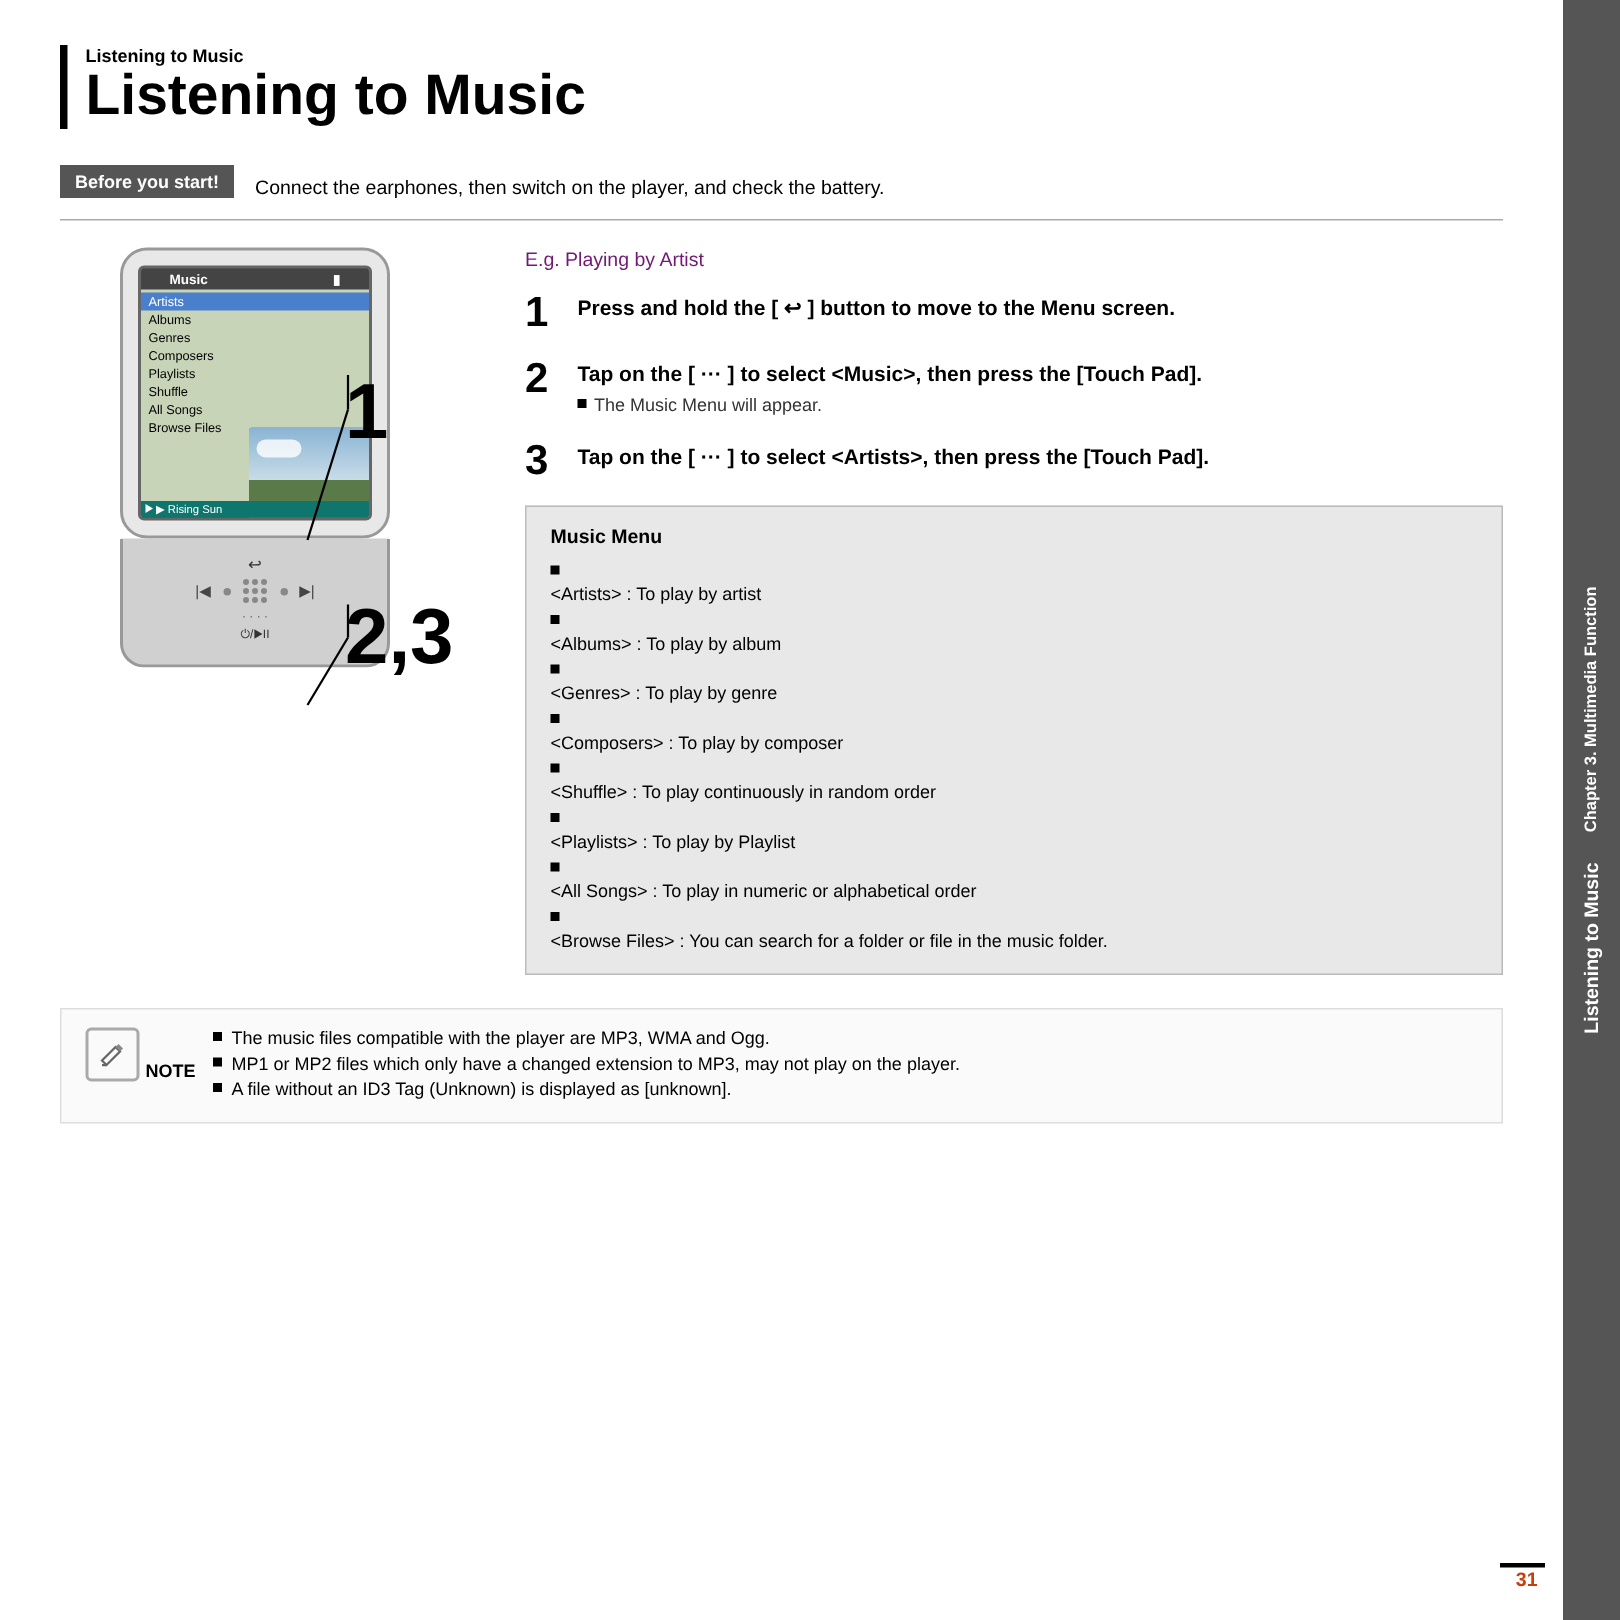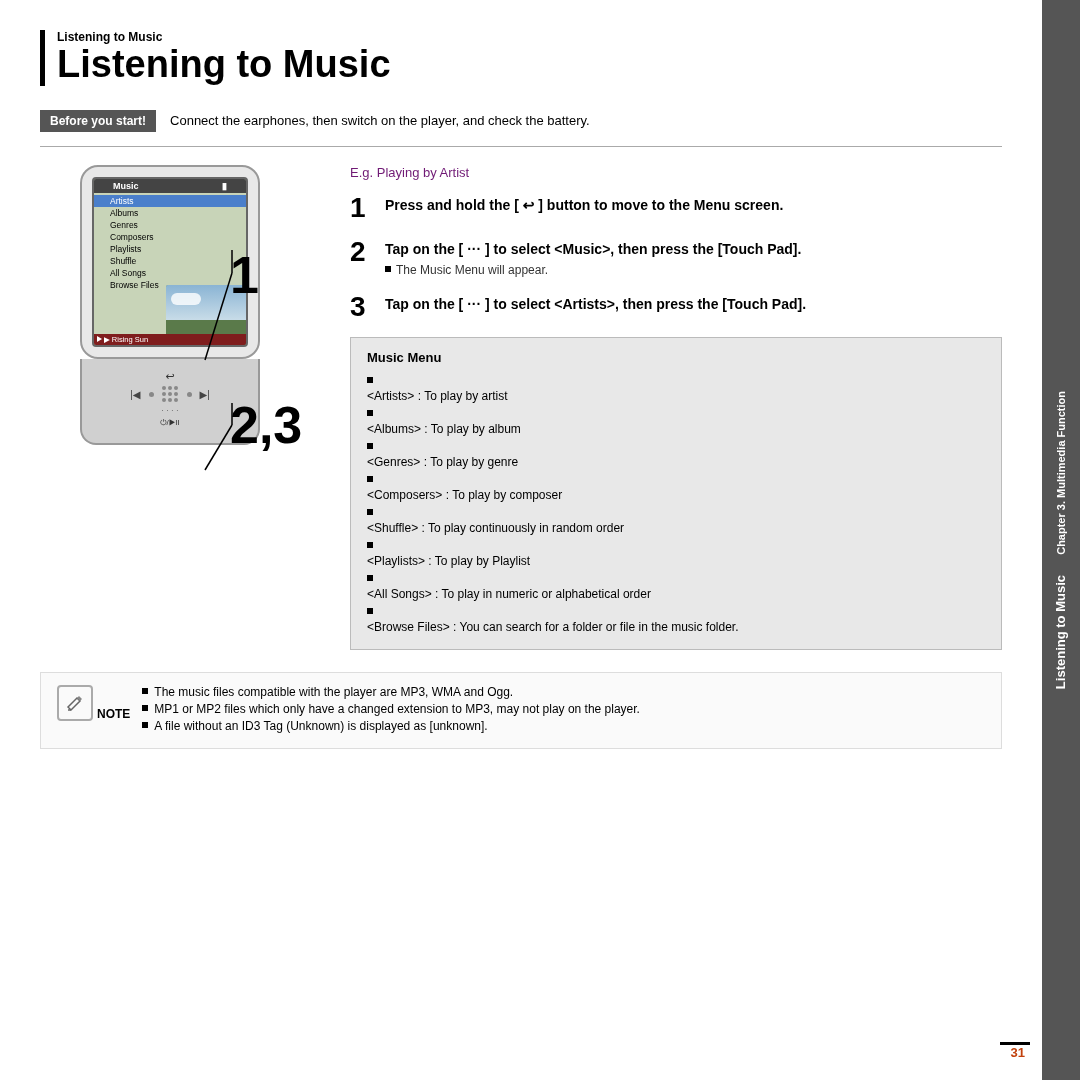--- a/index.html
+++ b/index.html
@@ -72,21 +72,21 @@
     .page-header-large {
       font-size: 38px;
       font-weight: bold;
       color: #000;
       line-height: 1.1;
     }
 
     
     .before-start {
       display: flex;
-      align-items: center;
+      align-items: flex-end;
       margin: 24px 0 18px 0;
       padding-bottom: 14px;
       border-bottom: 1px solid #aaa;
       gap: 14px;
     }
     .before-badge {
       background: #555;
       color: #fff;
       font-size: 12px;
       font-weight: bold;
@@ -146,21 +146,21 @@
       font-weight: bold;
       padding: 2px 19px;
       display: flex;
       justify-content: space-between;
     }
     .screen-menu {
       padding: 2px 0;
     }
     .screen-menu-item {
       font-size: 8.5px;
-      padding: 1px 16px;
+      padding: 1px 5px;
       color: #000;
     }
     .screen-menu-item.highlighted {
       background: #4a7fcb;
       color: #fff;
     }
     .screen-landscape {
       position: absolute;
       right: 0;
       bottom: 0;
@@ -187,21 +187,21 @@
       background: #fff;
       border-radius: 6px;
       opacity: 0.8;
     }
 
     .screen-now-playing {
       position: absolute;
       bottom: 0;
       left: 0;
       right: 0;
-      background: #7f1d1d;
+      background: #0f766e;
       color: #fff;
       font-size: 7.5px;
       padding: 1px 3px;
       display: flex;
       align-items: center;
       gap: 2px;
     }
     .play-triangle {
       width: 0;
       height: 0;

